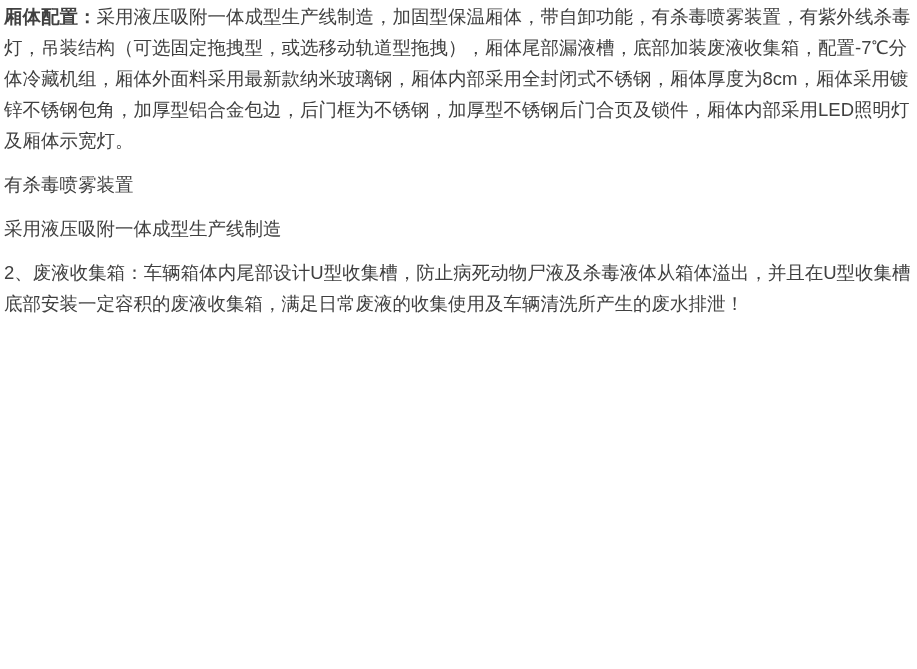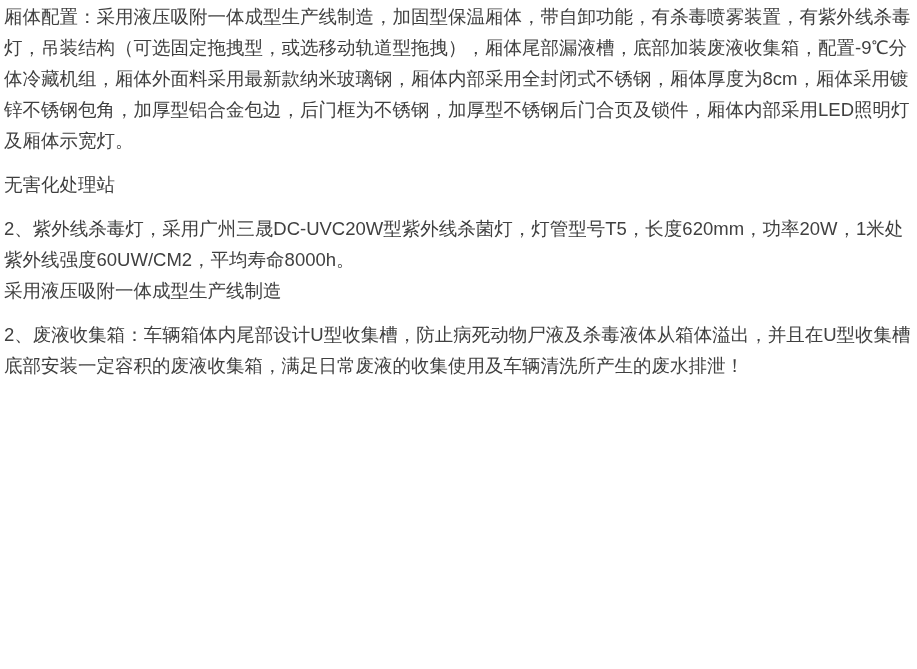--- a/index.html
+++ b/index.html
@@ -22,39 +22,38 @@
     color: #404040;
     text-align: left;
   }
   .doc p {
     margin: 0 0 13px 0;
   }
   .doc p:last-child {
     margin-bottom: 0;
   }
   .doc .label {
-    font-weight: normal;
+    font-weight: bold;
   }
   .doc .line {
     display: block;
   }
 </style>
 </head>
 <body>
 
 <div class="doc">
 
-  <p><strong class="label">厢体配置：</strong><span>采用液压吸附一体成型生产线制造，加固型保温厢体，带自卸功能，有杀毒喷雾装置，有紫外线杀毒灯，吊装结构（可选固定拖拽型，或选移动轨道型拖拽），厢体尾部漏液槽，底部加装废液收集箱，配置-9℃分体冷藏机组，厢体外面料采用最新款纳米玻璃钢，厢体内部采用全封闭式不锈钢，厢体厚度为8cm，厢体采用镀锌不锈钢包角，加厚型铝合金包边，后门框为不锈钢，加厚型不锈钢后门合页及锁件，厢体内部采用LED照明灯及厢体示宽灯。</span></p>
+  <p><strong class="label">厢体配置：</strong><span>采用液压吸附一体成型生产线制造，加固型保温厢体，带自卸功能，有杀毒喷雾装置，有紫外线杀毒灯，吊装结构（可选固定拖拽型，或选移动轨道型拖拽），厢体尾部漏液槽，底部加装废液收集箱，配置-7℃分体冷藏机组，厢体外面料采用最新款纳米玻璃钢，厢体内部采用全封闭式不锈钢，厢体厚度为8cm，厢体采用镀锌不锈钢包角，加厚型铝合金包边，后门框为不锈钢，加厚型不锈钢后门合页及锁件，厢体内部采用LED照明灯及厢体示宽灯。</span></p>
 
 
   <p>
-      <span class="line">无害化处理站</span>
+      <span class="line">有杀毒喷雾装置</span>
     </p>
 
   <p>
-      <span class="line">2、紫外线杀毒灯，采用广州三晟DC-UVC20W型紫外线杀菌灯，灯管型号T5，长度620mm，功率20W，1米处紫外线强度60UW/CM2，平均寿命8000h。</span>
       <span class="line">采用液压吸附一体成型生产线制造</span>
     </p>
 
 
   <p>2、废液收集箱：车辆箱体内尾部设计U型收集槽，防止病死动物尸液及杀毒液体从箱体溢出，并且在U型收集槽底部安装一定容积的废液收集箱，满足日常废液的收集使用及车辆清洗所产生的废水排泄！</p>
 
 </div>
 
 </body></html>

